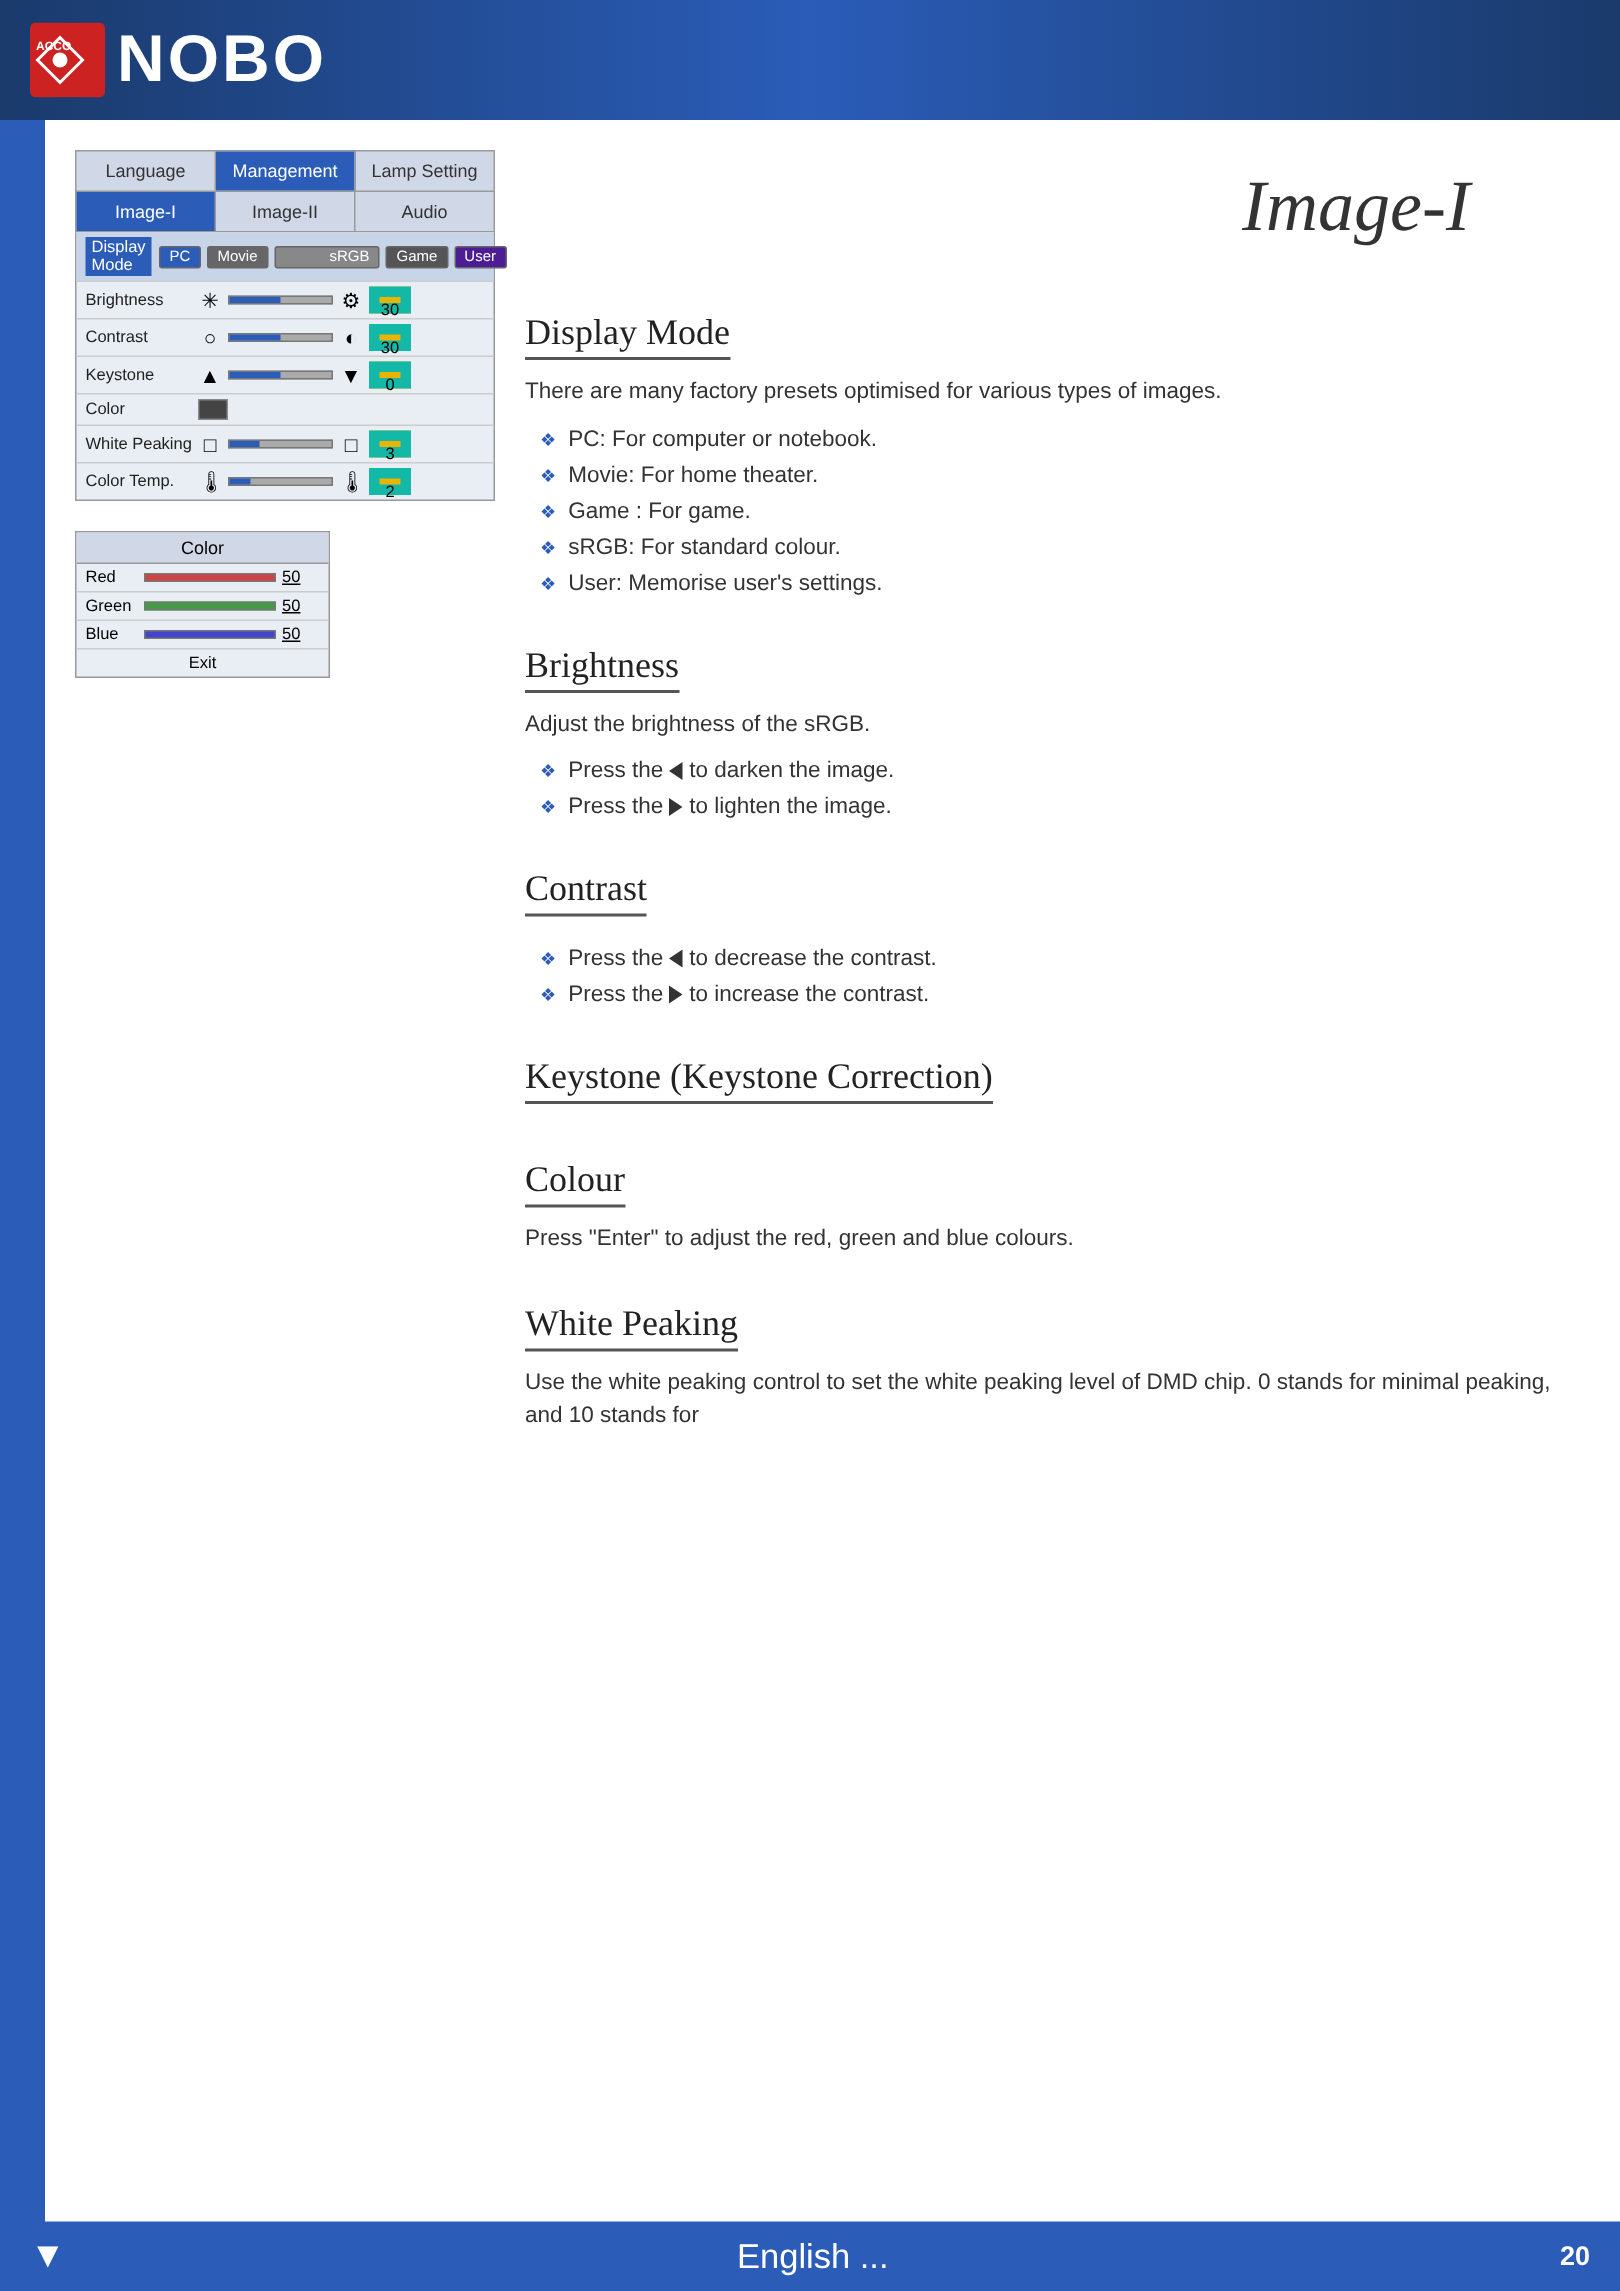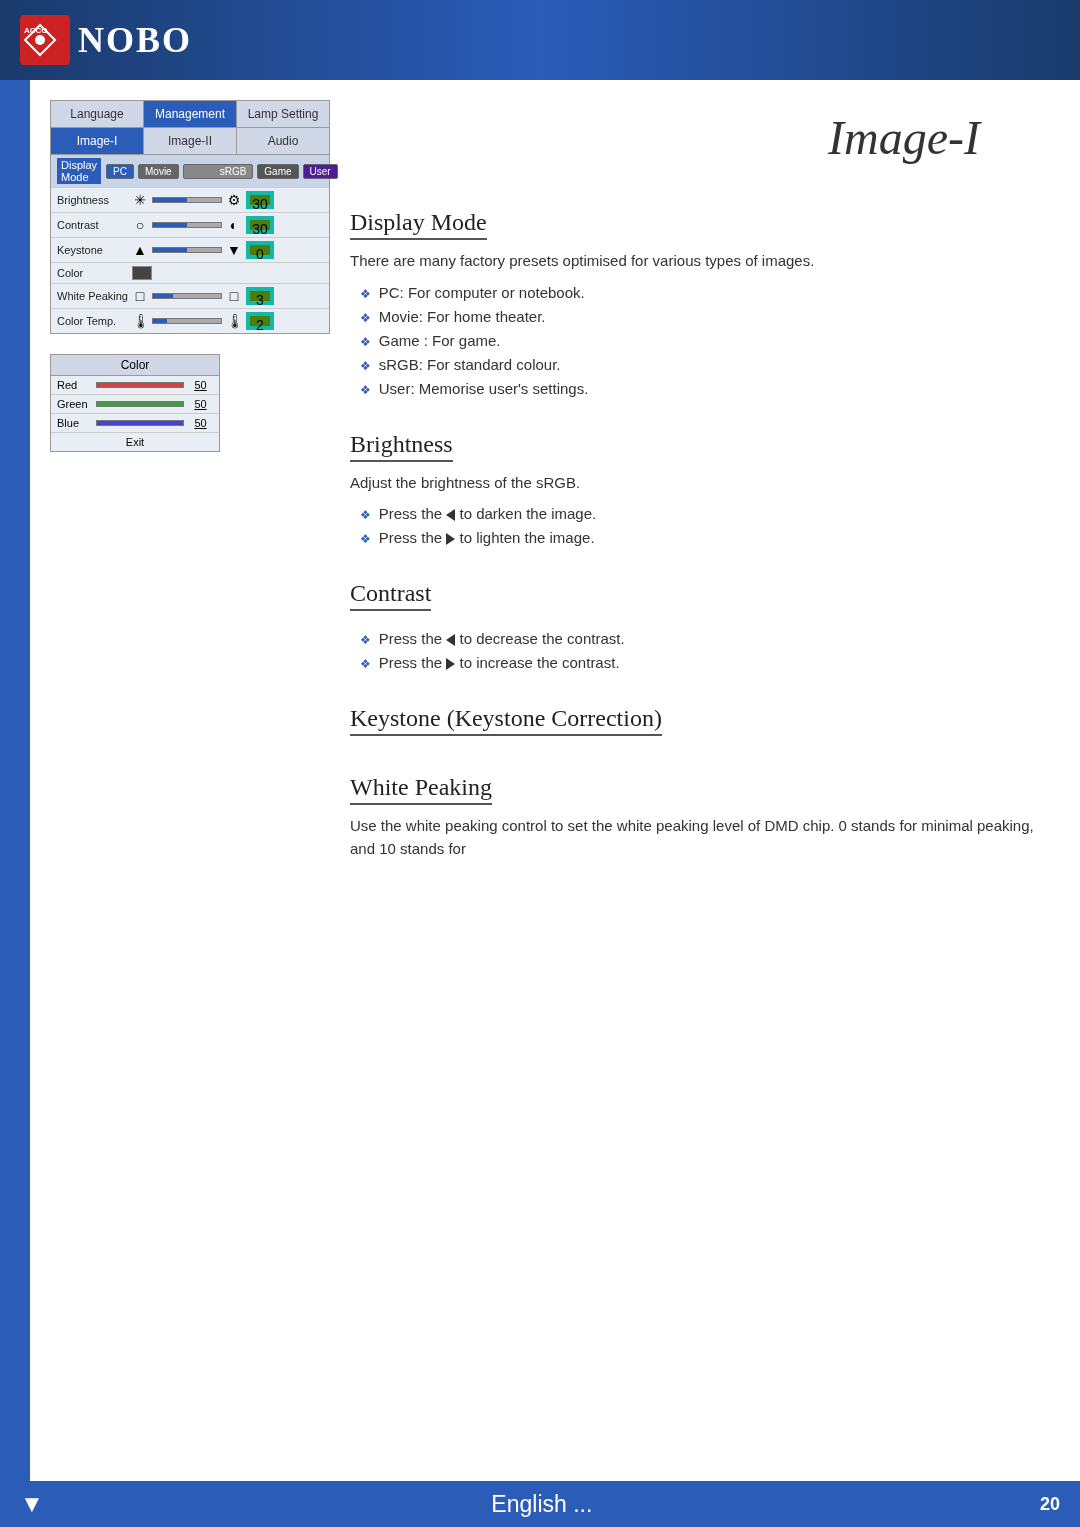--- a/index.html
+++ b/index.html
@@ -24,24 +24,23 @@
       display: flex;
       align-items: center;
       gap: 8px;
     }
     .logo-icon {
       width: 50px;
       height: 50px;
     }
     .brand-name {
       color: white;
-      font-size: 36px;
+      font-size: 44px;
       font-weight: bold;
       letter-spacing: 2px;
-      font-family: Liberation Serif, serif;
     }
     .page-title {
       position: absolute;
       left: 50%;
       transform: translateX(-50%);
       color: white;
       font-size: 42px;
       font-style: italic;
       font-family: Georgia, serif;
       font-weight: normal;
@@ -163,24 +162,24 @@
       background: #2a5cb8;
     }
     .slider-icon2 {
       font-size: 14px;
       width: 16px;
       text-align: center;
     }
     .value-box {
       width: 28px;
       height: 18px;
-      border: 4px solid #14b8a6;
-      background: #4d7c0f;
+      border: 7px solid #14b8a6;
+      background: #eab308;
       text-align: center;
-      font-size: 14px;
+      font-size: 11px;
       line-height: 18px;
     }
     .color-block {
       width: 20px;
       height: 14px;
       background: #444;
       border: 1px solid #888;
     }
 
     
@@ -207,21 +206,21 @@
     }
     .color-label { width: 35px; }
     .color-slider {
       flex: 1;
       height: 6px;
       border: 1px solid #777;
     }
     .red-slider { background: #cc4444; }
     .green-slider { background: #449944; }
     .blue-slider { background: #4444cc; }
-    .color-val { width: 25px; text-align: center; text-decoration: underline; }
+    .color-val { width: 25px; text-align: left; text-decoration: underline; }
     .exit-btn {
       text-align: center;
       padding: 3px;
       cursor: pointer;
       font-size: 11px;
     }
 
     
     .right-content {
       flex: 1;
@@ -517,20 +516,24 @@
           <span class="bullet-diamond">❖</span>
           <span>Press the <span class="arrow-right"></span> to increase the contrast.</span>
         </li>
       </ul>
     </div>
 
     <div class="content-section">
       <div class="section-heading">Keystone (Keystone Correction)</div>
     </div>
 
+    <div class="content-section">
+      <div class="section-heading">Colour</div>
+      <p class="section-text">Press "Enter" to adjust the red, green and blue colours.</p>
+    </div>
 
     <div class="content-section">
       <div class="section-heading">White Peaking</div>
       <p class="section-text">Use the white peaking control to set the white peaking level of DMD chip. 0 stands for minimal peaking, and 10 stands for</p>
     </div>
 
   </div>
 </div>
 
 <div class="bottom-bar" style="position:absolute; bottom:0; left:0;">

